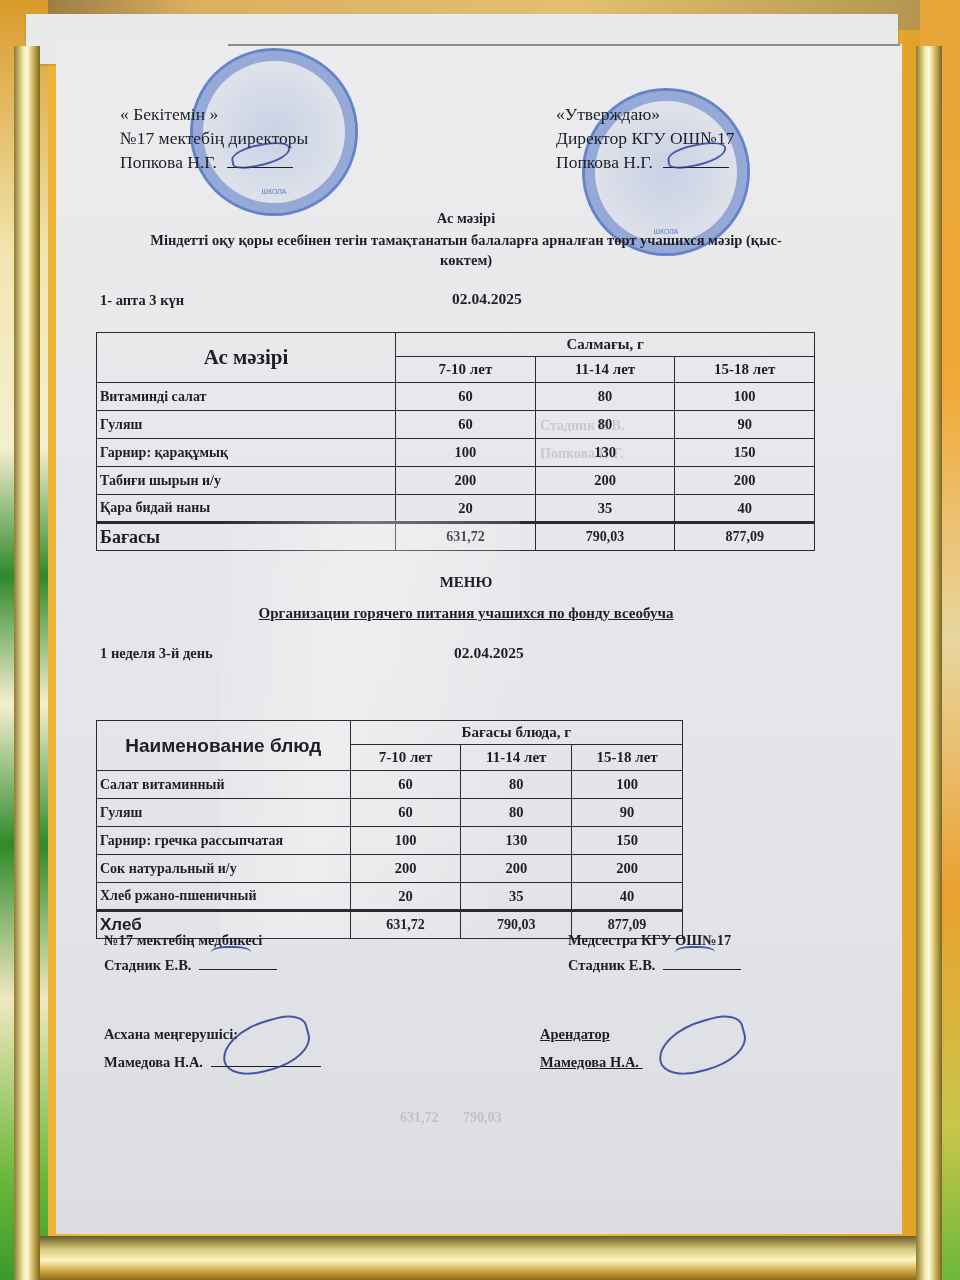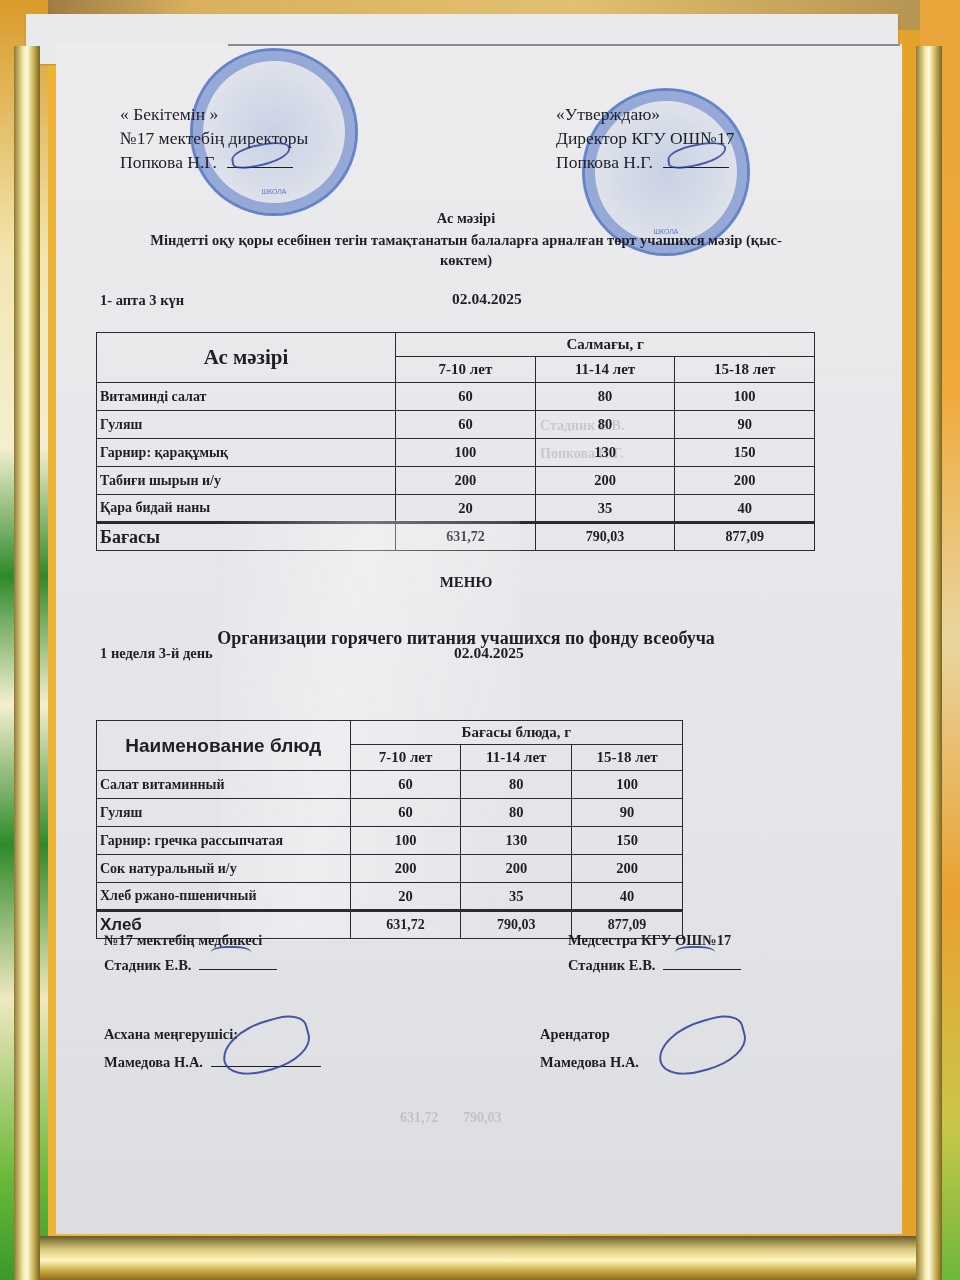--- a/index.html
+++ b/index.html
@@ -84,21 +84,21 @@
   .t1-title { top: 210px; font-size: 14.5px; }
   .t1-sub { top: 230px; font-size: 14.5px; line-height: 20px; }
 
   .meta { position: absolute; font-weight: bold; font-size: 14.5px; }
   .meta-left-1 { left: 100px; top: 292px; }
   .meta-date-1 { left: 452px; top: 290px; font-size: 15.5px; }
   .meta-left-2 { left: 100px; top: 645px; }
   .meta-date-2 { left: 454px; top: 644px; font-size: 15.5px; }
 
   .menu-title { top: 574px; font-size: 15px; }
-  .menu-sub { top: 628px; font-size: 18px; }
+  .menu-sub { top: 605px; font-size: 15px; text-decoration: underline; }
 
   table.menu {
     position: absolute; border-collapse: collapse;
     font-weight: bold; color: #1e1f26;
   }
   table.menu td, table.menu th { border: 1.5px solid #2a2b32; }
   table.menu.t1 { left: 96px; top: 332px; width: 719px; }
   table.menu.t2 { left: 96px; top: 720px; width: 587px; padding-left: 48px; }
   th.name-head { font-size: 21px; width: 300px; font-family: "Liberation Serif", serif; }
   table.t2 th.name-head { font-family: "Liberation Sans", sans-serif; font-size: 19px; }
@@ -107,21 +107,21 @@
   td.dish { font-size: 14px; text-align: left; padding-left: 3px; height: 28px; }
   td.num { font-size: 14.5px; text-align: center; height: 28px; }
   tr.total td { border-top: 3px solid #2a2b32; }
   td.total-label { font-size: 18px; text-align: left; padding-left: 3px; height: 28px; }
   td.total-num { font-size: 14px; text-align: center; }
 
   .sig-block { position: absolute; font-weight: bold; font-size: 14.5px; line-height: 25px; }
   .sb-l1 { left: 104px; top: 928px; }
   .sb-r1 { left: 540px; top: 928px; margin-left: 28px; }
   .sb-l2 { left: 104px; top: 1022px; }
-  .sb-r2 { left: 540px; top: 1022px; }
+  .sb-r2 { left: 540px; top: 1022px; text-decoration: underline; }
   .sig-scribble {
     display: inline-block; width: 78px; border-bottom: 1.5px solid #1e1f26;
     height: 16px; position: relative; margin-left: 4px;
   }
   .scribble {
     position: absolute; left: 12px; top: -8px; width: 40px; height: 16px;
     border-top: 2px solid rgba(40,60,150,0.85); border-radius: 40%;
   }
   .big-sig {
     display: inline-block; width: 110px; height: 20px; position: relative; margin-left: 4px;

